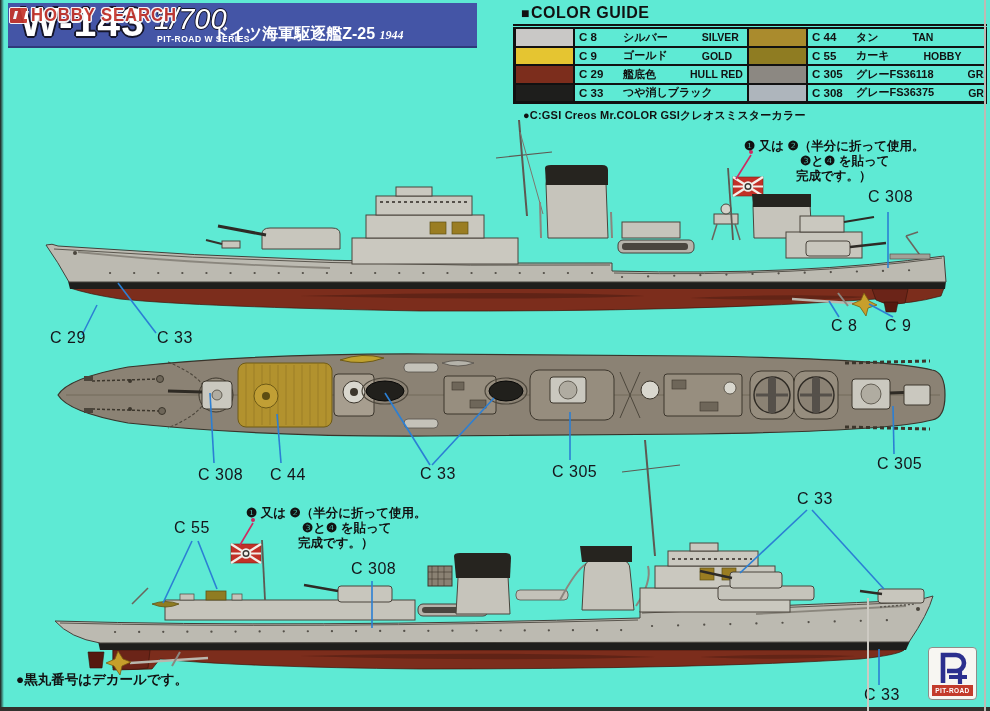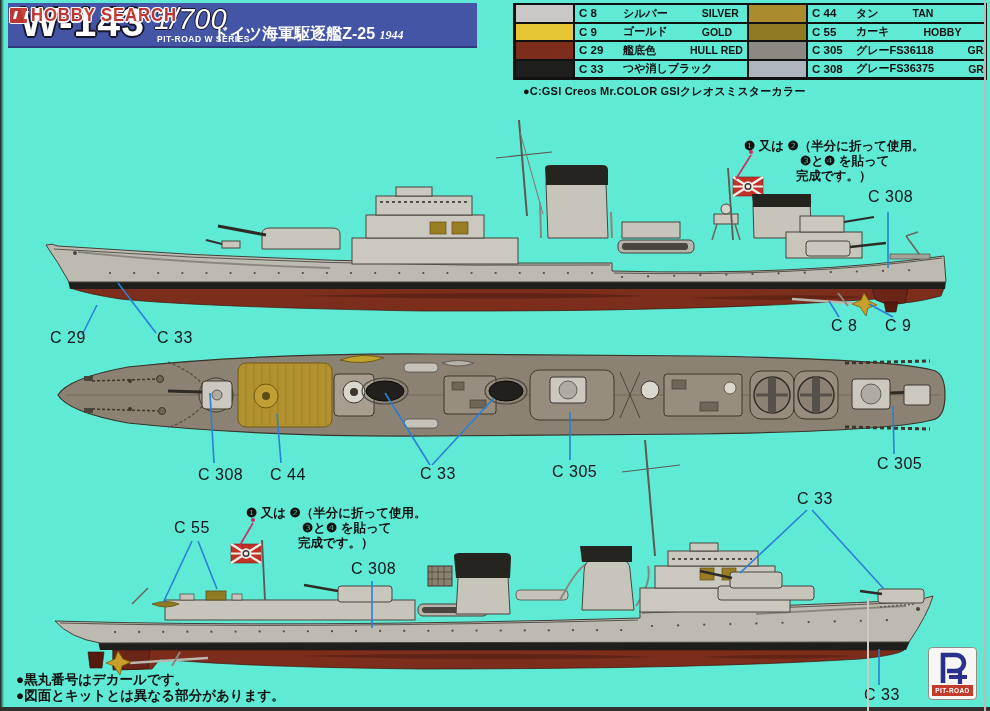--- a/index.html
+++ b/index.html
@@ -316,20 +316,21 @@
     <span class="wm-text">HOBBY SEARCH</span>
   </div>
   <div id="banner">
     <span class="kitno">W-143</span>
     <span class="scale">1/700</span>
     <span class="series">PIT-ROAD W SERIES</span>
     <span class="title-jp"><span>ドイツ海軍駆逐艦Z-25</span> <span class="title-year">1944</span></span>
   </div>
 
   <div id="color-guide">
+    <div id="cg-title"><span class="sq">■</span><span>COLOR GUIDE</span></div>
     <div id="cg-table">
 
       <div class="cell sw" style="background: rgb(201, 200, 198);"></div>
       <div class="cell ct">
           <span class="code">C 8</span>
           <span class="jp">シルバー</span>
           <span class="en">SILVER</span>
         </div>
       <div class="cell sw" style="background: rgb(170, 139, 45);"></div>
       <div class="cell ct">
@@ -400,21 +401,20 @@
   <div class="lbl" style="left:270px;top:466px">C 44</div>
   <div class="lbl" style="left:420px;top:465px">C 33</div>
   <div class="lbl" style="left:552px;top:463px">C 305</div>
   <div class="lbl" style="left:877px;top:455px">C 305</div>
   <div class="lbl" style="left:174px;top:519px">C 55</div>
   <div class="lbl" style="left:351px;top:560px">C 308</div>
   <div class="lbl" style="left:797px;top:490px">C 33</div>
   <div class="lbl" style="left:864px;top:686px">C 33</div>
 
   <div class="note" style="top:671px">●黒丸番号はデカールです。</div>
-  <div class="note" style="top:687px">●図面とキットとは異なる部分があります。</div>
 
   <div id="pitroad-logo">
     <svg width="36" height="33" viewBox="0 0 36 33">
       <path d="M8,31 L8,3 L21,3 a8,8 0 0 1 0,16 L12,19" fill="none" stroke="#2b2f8e" stroke-width="4.6"></path>
       <path d="M14,25 L32,25 M25,17 L25,32" fill="none" stroke="#2b2f8e" stroke-width="4.2"></path>
     </svg>
     <div class="strip">PIT-ROAD</div>
   </div>
 
   <div class="edge-left"></div>

